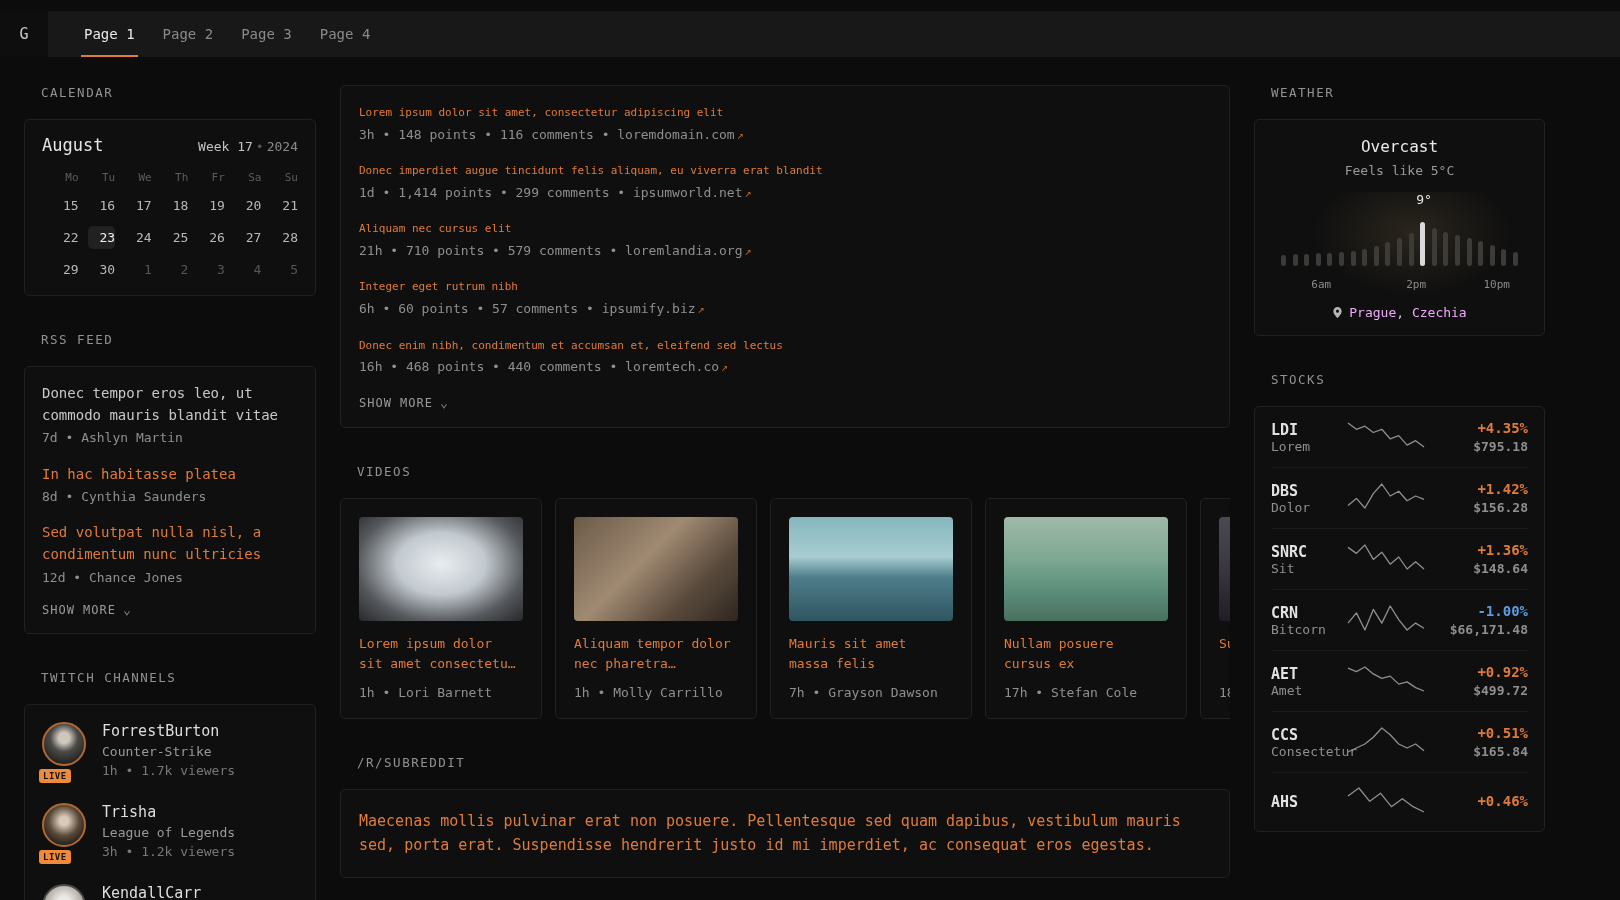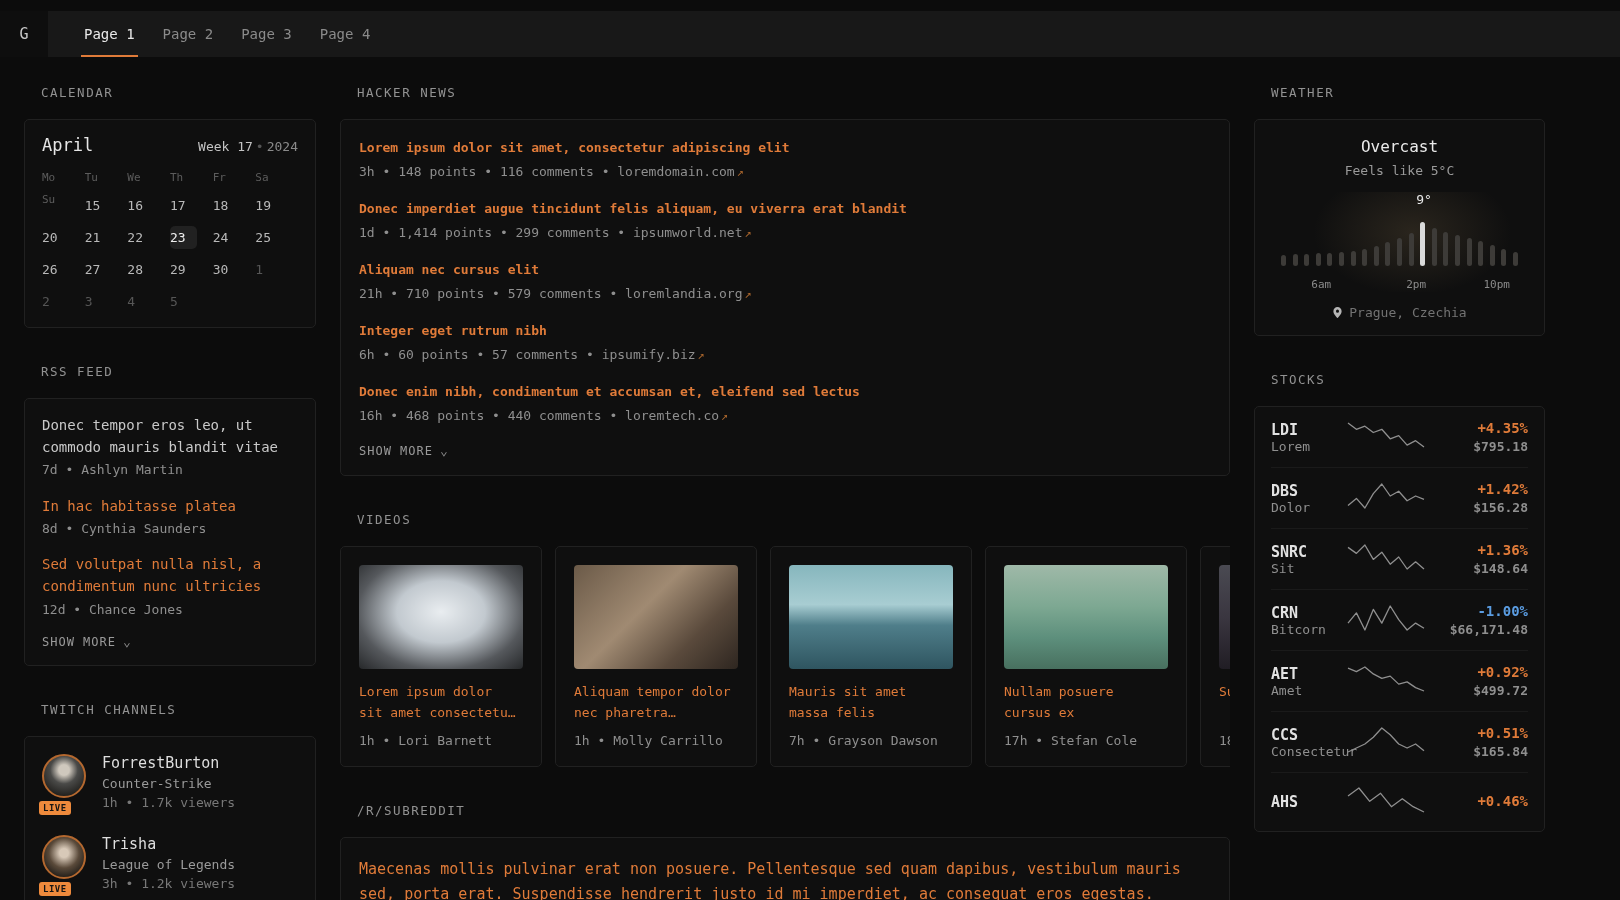--- a/index.html
+++ b/index.html
@@ -41,21 +41,21 @@
     letter-spacing:1px;margin-top:16px;cursor:pointer;}
   .chev{font-size:13px;color:#8a8a8a;line-height:0.6;}
 
   
   .cal{padding:15px 17px 13px;}
   .cal-top{display:flex;justify-content:space-between;align-items:baseline;}
   .cal-month{font-size:17px;color:#e6e6e6;}
   .cal-week{font-size:13px;color:#c4c4c4;}
   .cal-week .sep{color:#555;padding:0 3px;}
   .cal-week .yr{color:#8a8a8a;}
-  .cal-grid{display:grid;grid-template-columns:repeat(6,1fr);row-gap:7px;margin-top:16px;text-align:left;}
+  .cal-grid{display:grid;grid-template-columns:repeat(7,1fr);row-gap:7px;margin-top:16px;text-align:right;}
   .cal-dh{color:#5c5c5c;font-size:11px;padding-bottom:2px;}
   .cal-c{color:#b9b9b9;font-size:13px;padding:5px 0;}
   .cal-c .n{display:inline-block;min-width:27px;padding:4px 0;margin:-4px 0;}
   .cal-c.dim{color:#565656;}
   .cal-c.today .n{background:#212121;border-radius:5px;color:#f0f0f0;}
 
   
   .rss{padding:16px 17px;}
   .rss-item{margin-bottom:16px;}
   .rss-item:last-of-type{margin-bottom:0;}
@@ -76,21 +76,21 @@
   .live{position:absolute;bottom:-5px;left:-3px;background:var(--accent-bright);color:#141414;
     font-size:9px;font-weight:bold;letter-spacing:.5px;padding:2px 4px;border-radius:3px;}
   .tw-name{font-size:15px;color:#dedede;}
   .tw-game{font-size:13px;color:#9a9a9a;margin-top:4px;}
   .tw-meta{font-size:13px;color:#787878;margin-top:4px;}
 
   
   .hn{padding:19px 18px 17px;}
   .hn-item{margin-bottom:19px;}
   .hn-item:last-of-type{margin-bottom:0;}
-  .hn-title{display:block;font-size:13px;line-height:1.45;font-weight:bold;}
+  .hn-title{display:block;font-size:11px;line-height:1.45;}
   .hn-item .meta{margin-top:5px;}
 
   
   .video-row{display:flex;gap:13px;overflow:hidden;}
   .vid{width:202px;flex:none;padding:18px;}
   .thumb{height:104px;border-radius:4px;}
   .t1{background:radial-gradient(ellipse at 50% 45%, #e9edf0 0%, #c2c9cf 38%, #55585c 72%, #26282a 100%);}
   .t2{background:linear-gradient(135deg,#6b5a48 0%,#a08a72 42%,#5a4a3c 72%,#2e2620 100%);}
   .t3{background:linear-gradient(180deg,#86b6bd 0%,#a8cdd2 38%,#4f7e8a 58%,#2f5560 100%);}
   .t4{background:linear-gradient(180deg,#9fb9a8 0%,#7da892 40%,#5d8f7c 70%,#48705f 100%);}
@@ -113,21 +113,21 @@
     display:flex;align-items:flex-end;justify-content:space-between;}
   .bar{width:5px;border-radius:3px;background:#3d3b38;}
   .bar.hl{background:#dadada;}
   .temp-label{position:absolute;top:0;font-size:13px;color:#e8e8e8;transform:translateX(-50%);}
   .wt{position:absolute;left:10px;right:10px;bottom:0;height:14px;font-size:11px;color:#8a8a8a;}
   .wt span{position:absolute;transform:translateX(-50%);}
   .wt span:nth-child(1){left:17%;}
   .wt span:nth-child(2){left:57%;}
   .wt span:nth-child(3){left:91%;}
   .loc{display:flex;align-items:center;justify-content:center;gap:6px;margin-top:13px;
-    font-size:13px;color:#737373;}
+    font-size:13px;color:#f0abfc;}
   .pin{width:11px;height:13px;fill:#b5b5b5;}
 
   
   .stocks{padding:0 16px;}
   .stk-row{display:flex;align-items:center;gap:10px;padding:13px 0;border-top:1px solid #1a1a1a;}
   .stk-row:first-of-type{border-top:none;}
   .stk-l{flex:1;min-width:0;}
   .stk-sym{font-size:15px;color:#e2e2e2;font-weight:bold;}
   .stk-name{font-size:13px;color:var(--txt2);margin-top:0;}
   .spark{color:#8f8f8f;flex:none;}
@@ -150,21 +150,21 @@
 </header>
 
 <main class="main">
 
   <div class="col">
 
     <section class="section">
       <h2 class="sec-h">CALENDAR</h2>
       <div class="card cal">
         <div class="cal-top">
-          <span class="cal-month">April</span>
+          <span class="cal-month">August</span>
           <span class="cal-week">
             <span>Week 17</span><span class="sep">•</span><span class="yr">2024</span>
           </span>
         </div>
         <div class="cal-grid">
           <span class="cal-dh">Mo</span>
           <span class="cal-dh">Tu</span>
           <span class="cal-dh">We</span>
           <span class="cal-dh">Th</span>
           <span class="cal-dh">Fr</span>
@@ -253,21 +253,20 @@
             <div class="tw-name">KendallCarr</div>
           </div>
         </div>
       </div>
     </section>
   </div>
 
   <div class="col">
 
     <section class="section">
-      <h2 class="sec-h">HACKER NEWS</h2>
       <div class="card hn">
 
         <div class="hn-item">
           <a class="hn-title accent">Lorem ipsum dolor sit amet, consectetur adipiscing elit</a>
           <div class="meta">
             <span>3h • 148 points • 116 comments •</span>
             <a class="domain">loremdomain.com</a><span class="ext">↗</span>
           </div>
         </div>
 

